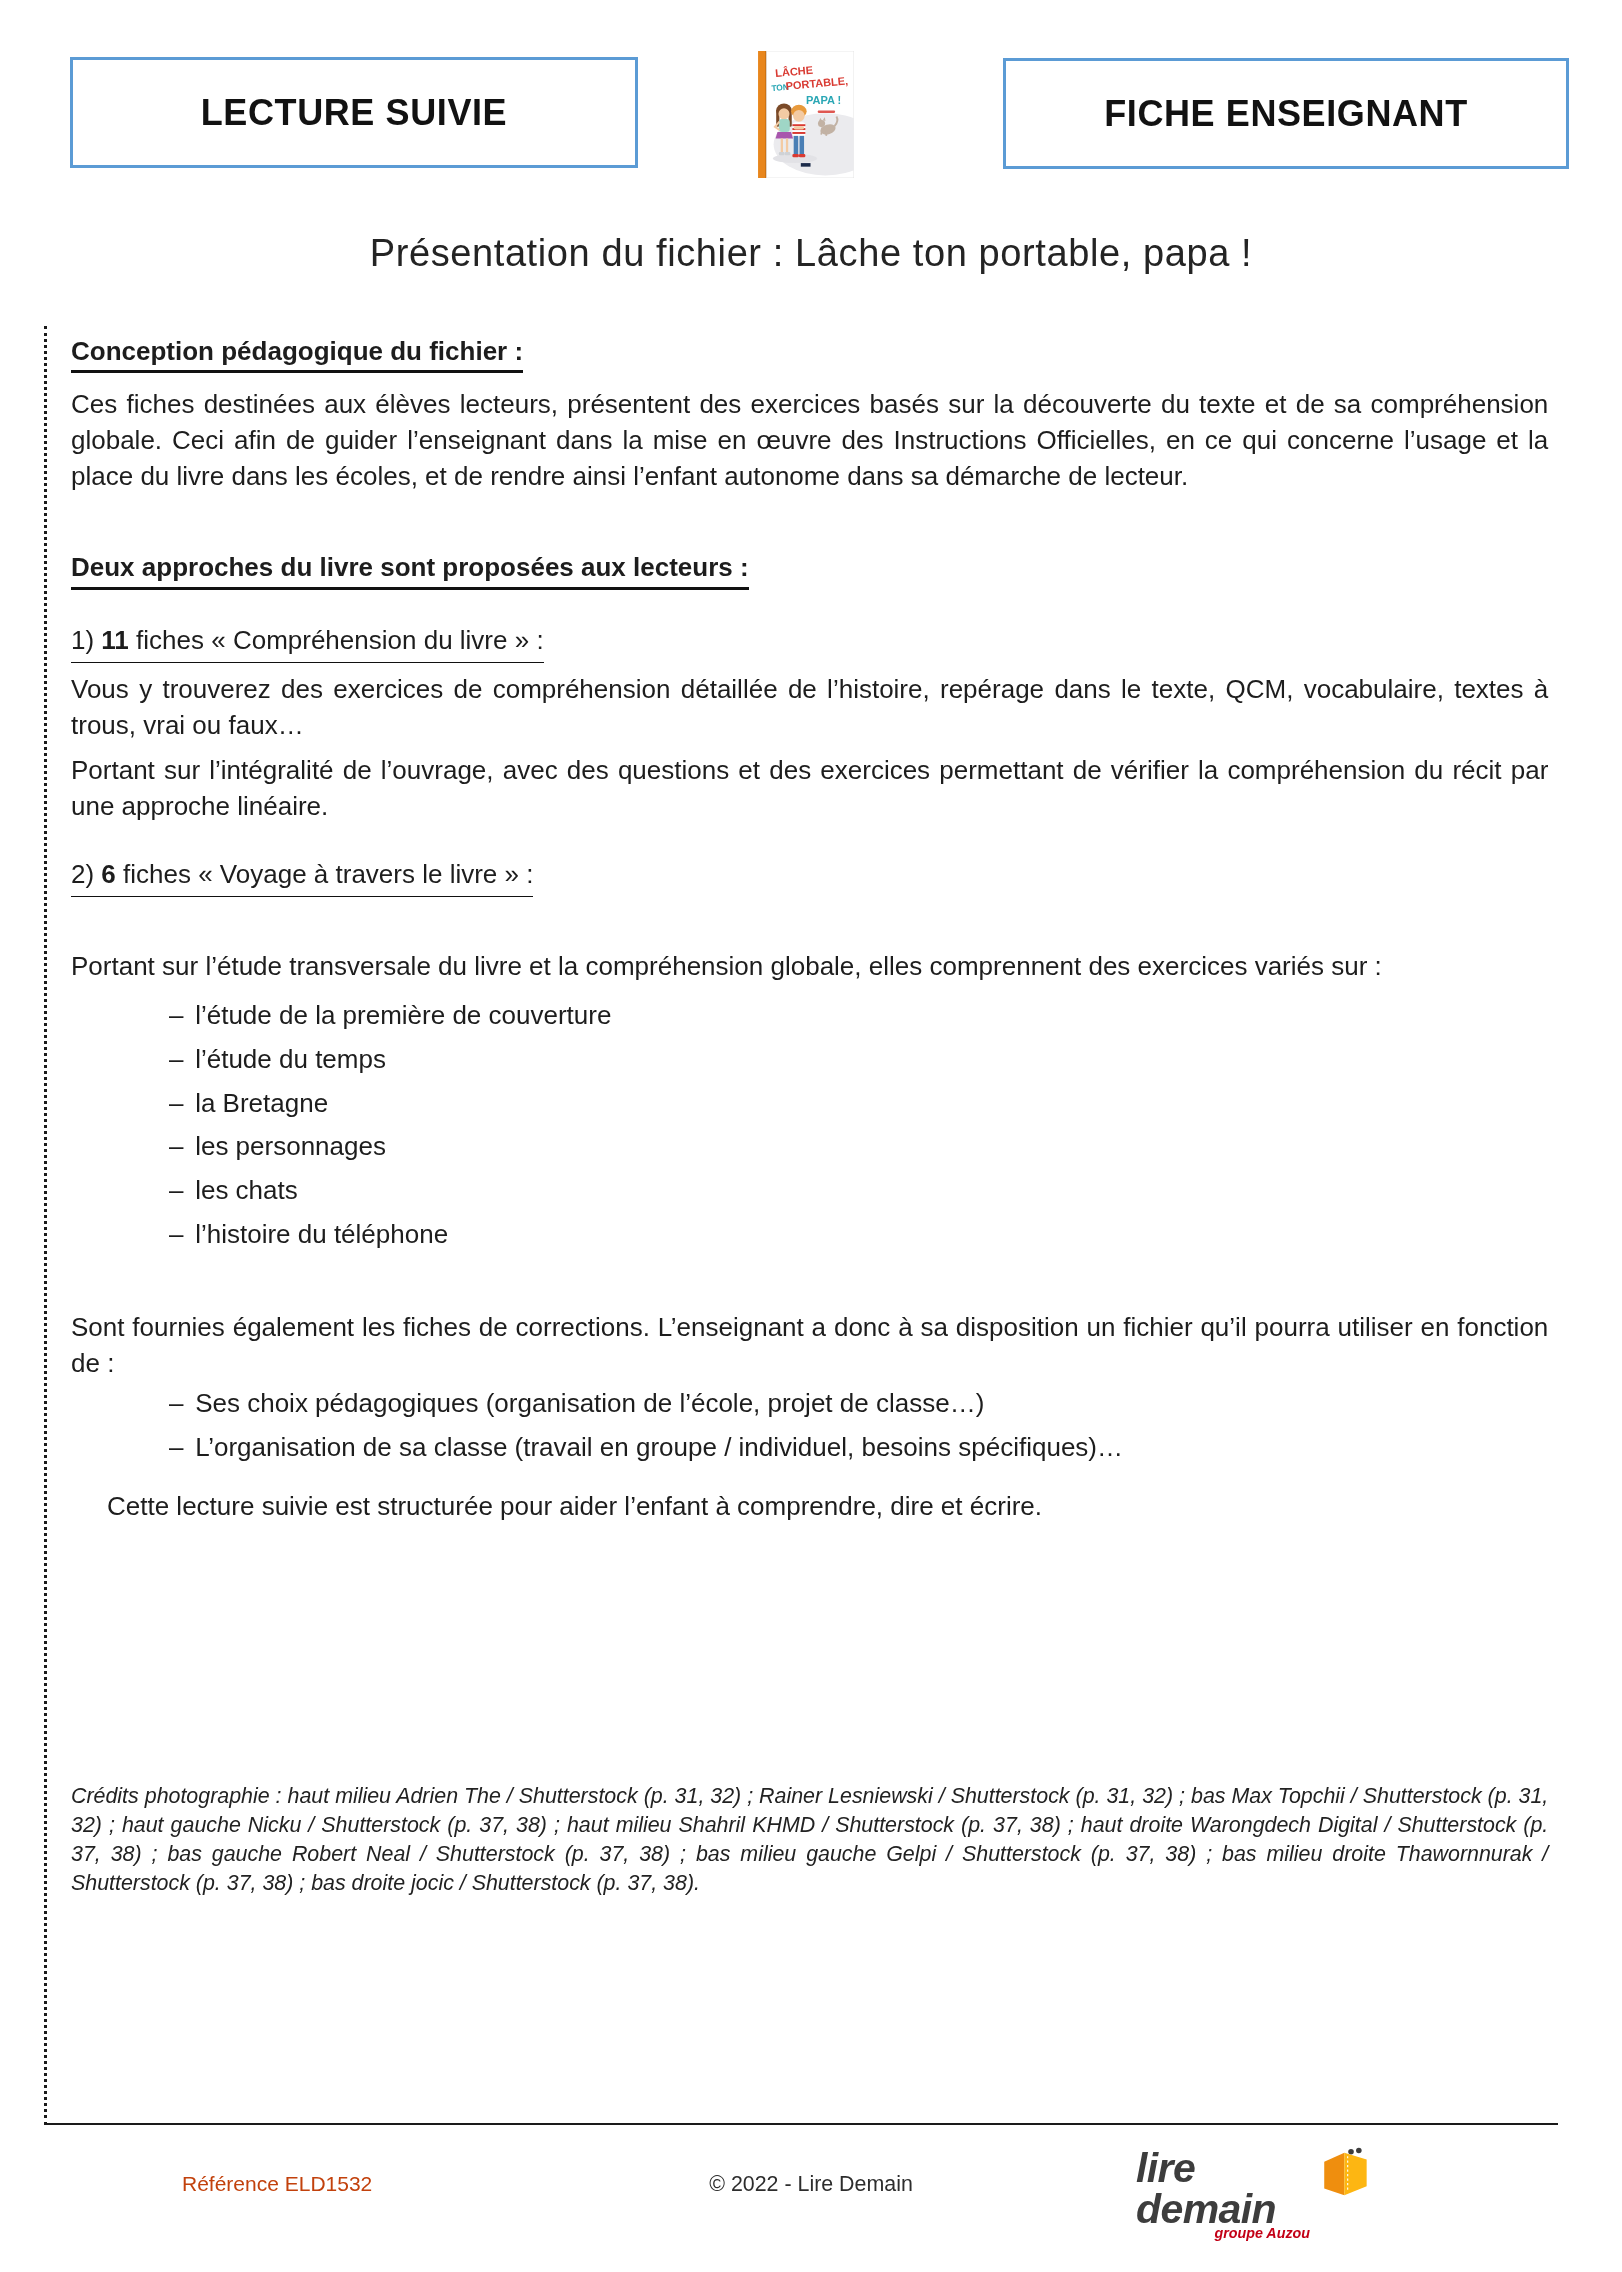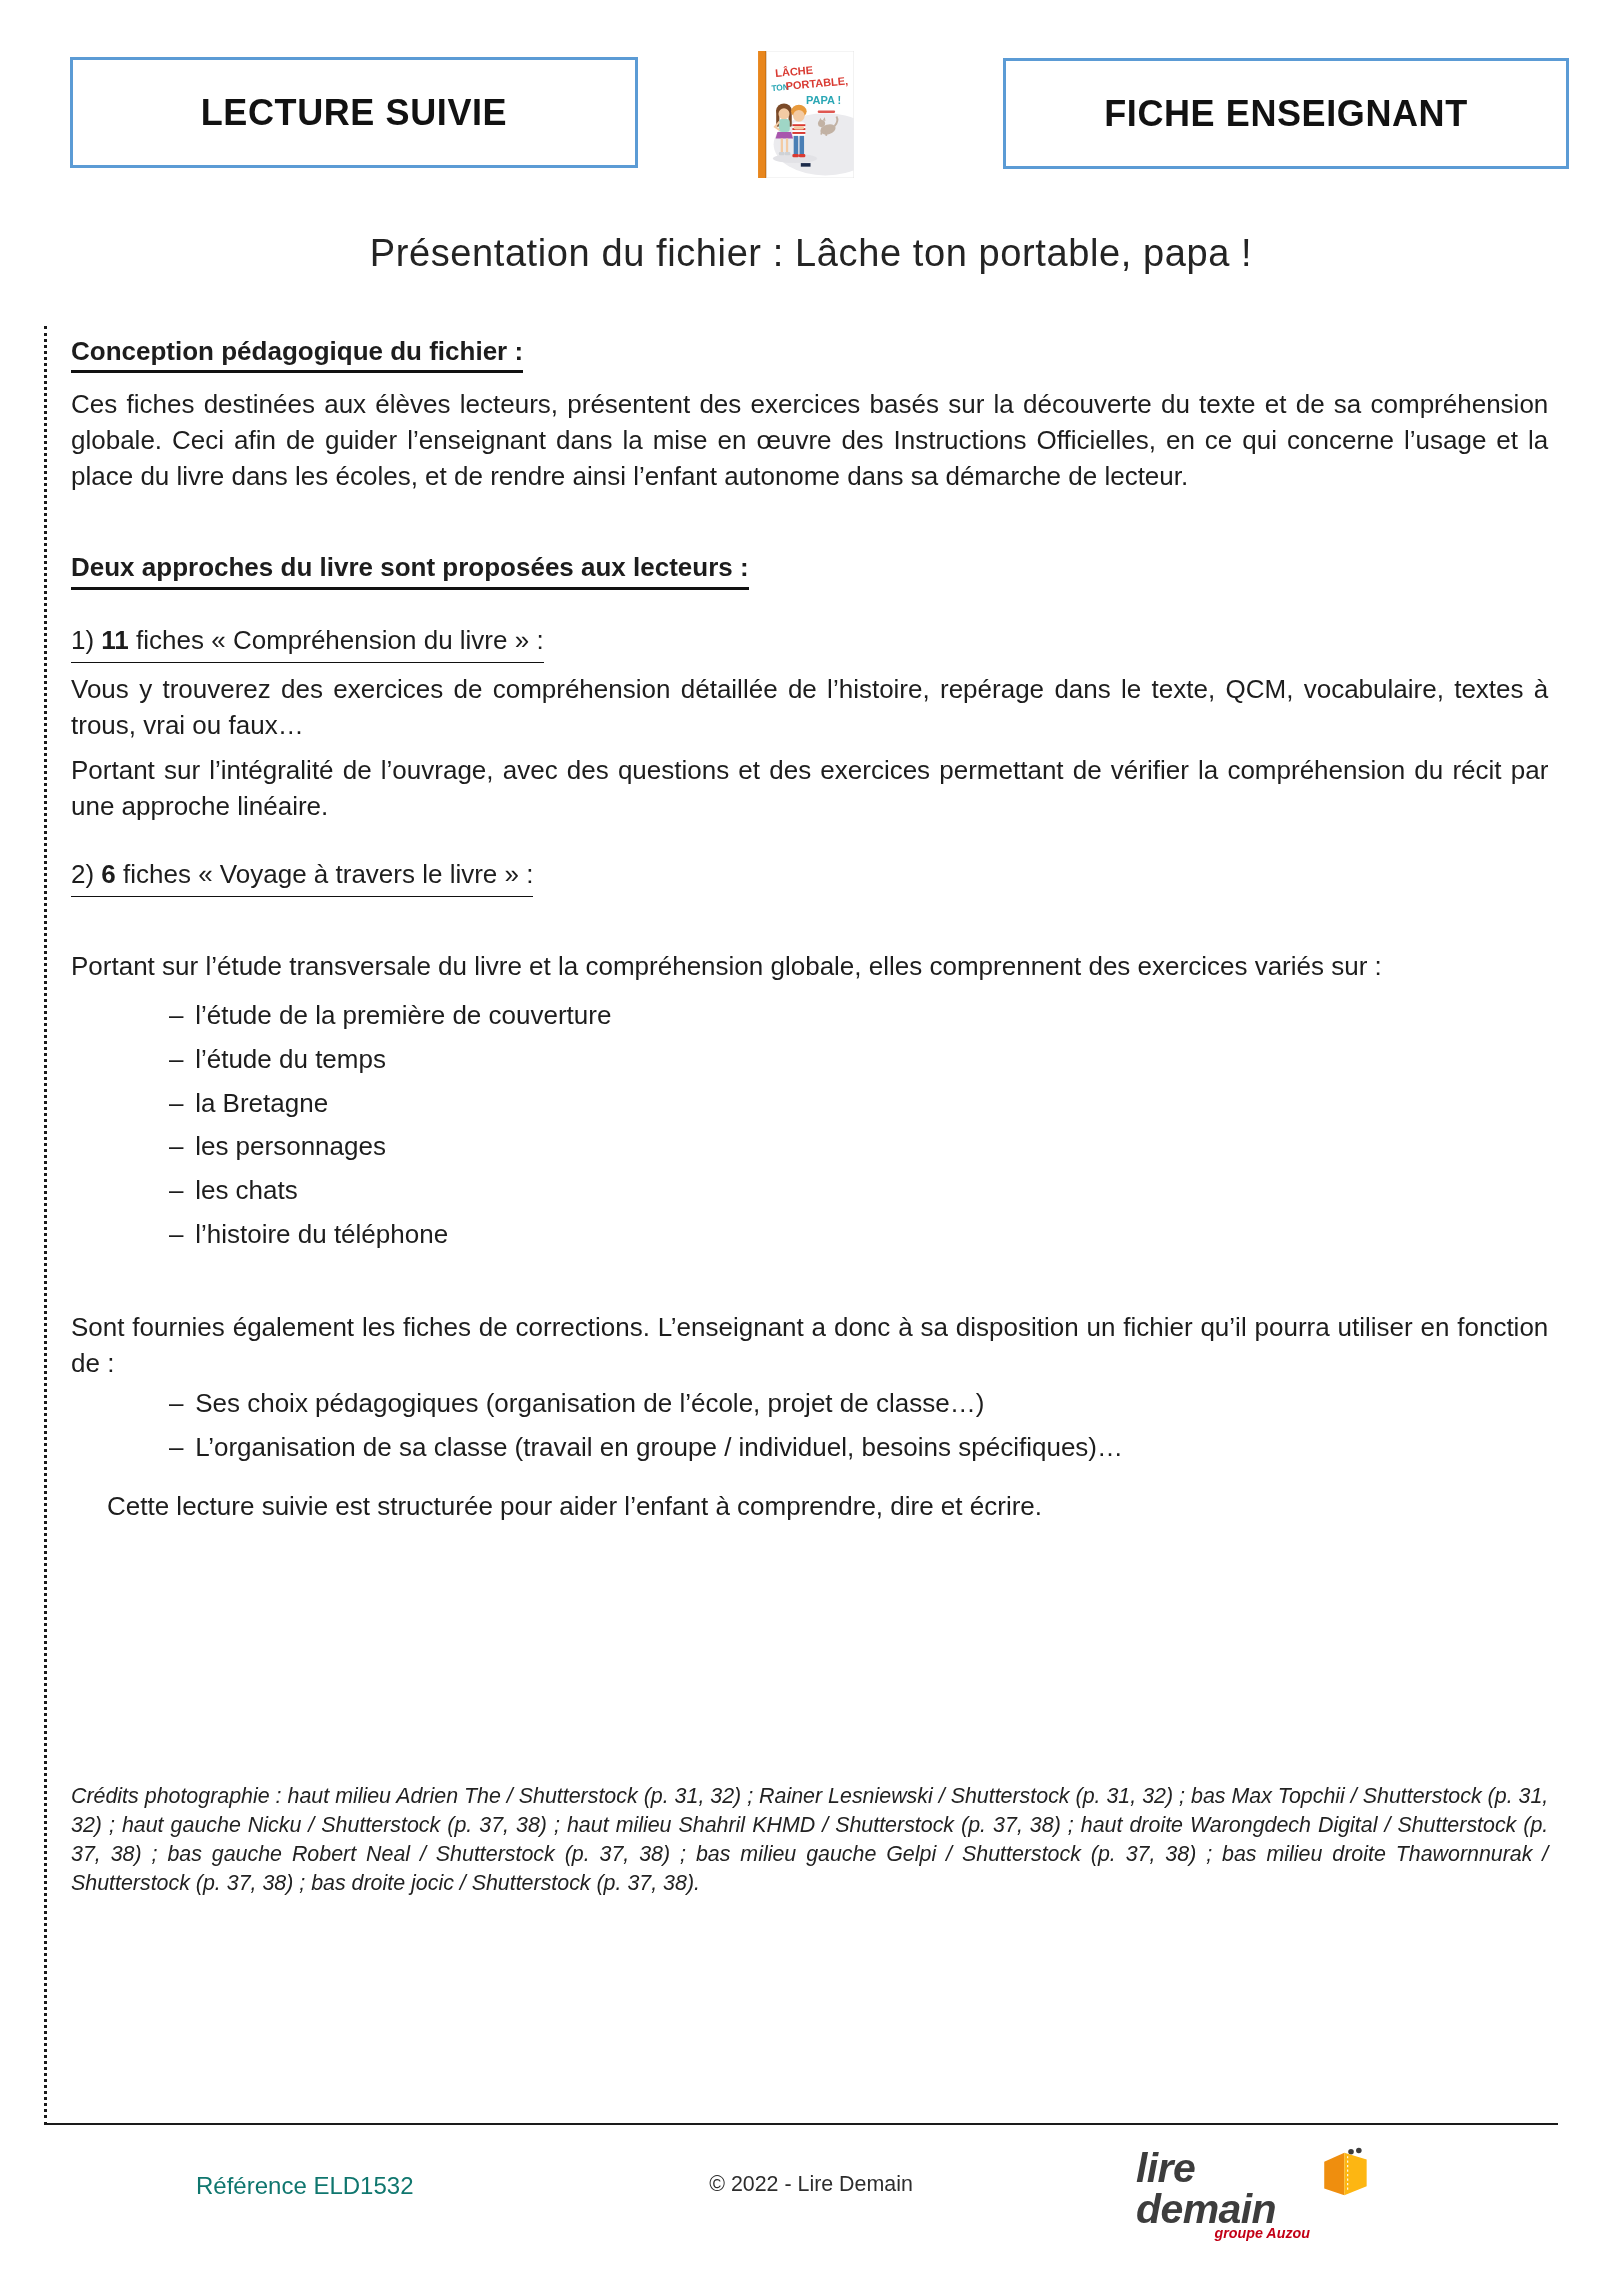--- a/index.html
+++ b/index.html
@@ -50,21 +50,21 @@
   ul.dashlist li { margin-bottom:7.8px; }
   ul.dashlist .dash { display:inline-block; margin-right:11.7px; }
   #list-corrections { margin-top:4px; }
   #p-corrections { margin-top:57px !important; }
   #p-closing { margin-top:23px !important; text-align:left;margin-left:36px; }
   #p-credits {
     margin-top:258px !important; font-size:21.4px; line-height:29px; font-style:italic; color:#222;
   }
 
   
-  .footer-ref  { position:absolute; left:196px; top:2172px; font-size:24px; color:#0f766e; }
+  .footer-ref  { position:absolute; left:182px; top:2172px; font-size:21px; color:#c2410c; }
   .footer-copy { position:absolute; left:0; top:2172px; width:100%; text-align:center; font-size:21.4px; color:#2d2d2d; }
   .brand { position:absolute; left:1136px; top:2148px; width:233px; }
   .brand-row { display:flex; align-items:flex-start; }
   .brand-text { font-size:41px; line-height:41px; font-style:italic; font-weight:bold; color:#3d3d3d; letter-spacing:-0.6px; }
   .brand-book { width:54px; height:62px; margin-left:3.9px; margin-top:-5.2px; }
   .brand-sub { font-size:14.3px; font-style:italic; font-weight:bold; color:#c30016; text-align:right; width:174px; margin-top:-5.2px; }
 </style>
 </head>
 <body>
 

